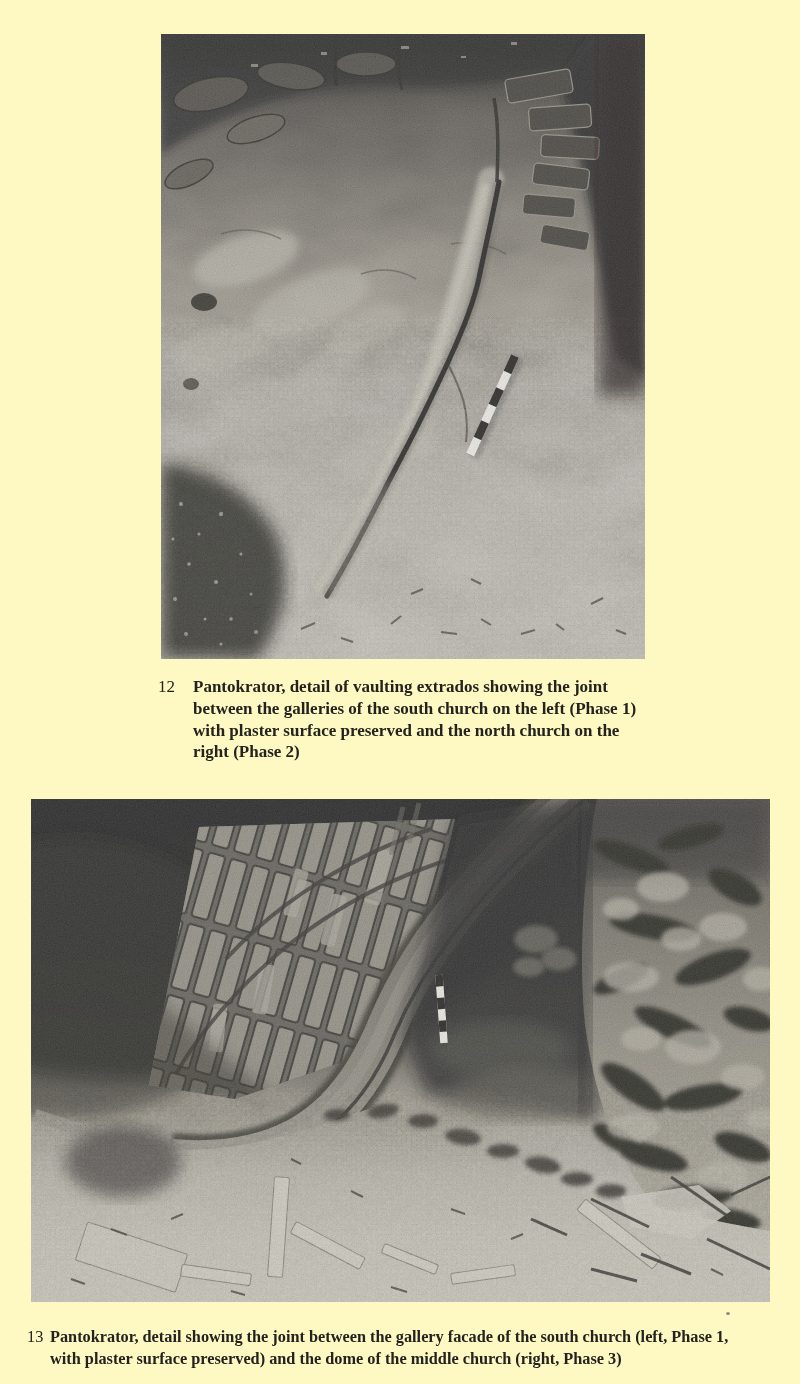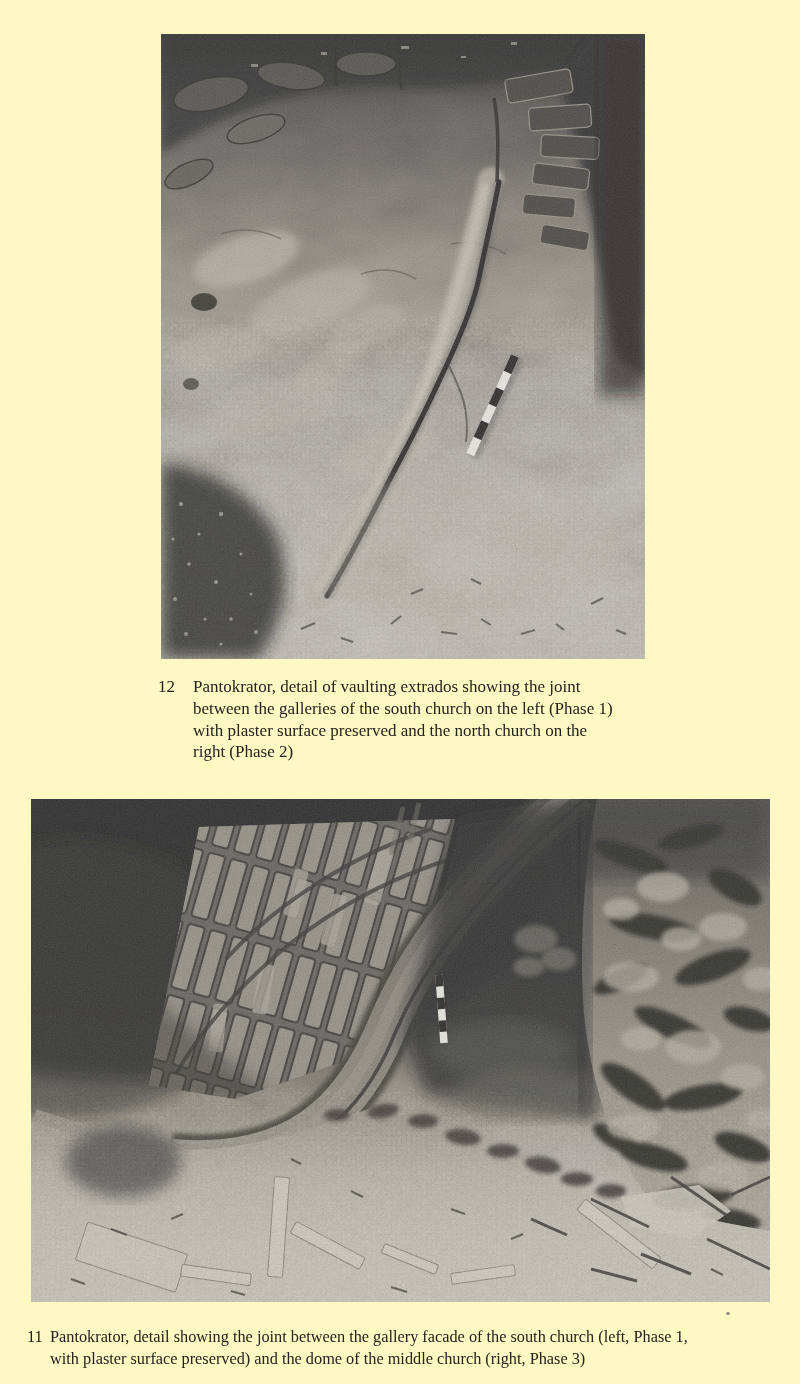--- a/index.html
+++ b/index.html
@@ -23,21 +23,21 @@
   .photo svg{display:block;}
   .photo12{left:161px;top:34px;width:484px;height:625px;}
   .photo13{left:31px;top:799px;width:739px;height:503px;}
   .caption{
     position:absolute;
     color:#23221e;
   }
   .caption12{left:158px;top:676px;width:520px;font-size:17px;line-height:21.8px;}
   .caption13{left:27px;top:1326px;width:760px;font-size:16.3px;line-height:21.5px;}
   .fig-num{position:absolute;left:0;top:0;}
-  .fig-text{display:block;white-space:pre;}
+  .fig-text{display:block;white-space:pre;font-weight:bold;}
   .caption12 .fig-text{margin-left:35px;}
   .caption13 .fig-text{margin-left:23px;}
   .scan-dot{
     position:absolute;left:726px;top:1312px;width:4px;height:3px;
     background:#8e8c84;border-radius:50%;
   }
 </style>
 </head>
 <body>
 
@@ -391,20 +391,20 @@
               <path d="M40,480 l14,5"></path>
             <path d="M680,470 l12,6"></path>
           </g>
           <rect x="0" y="300" width="739" height="203" filter="url(#p2speckle)" opacity="0.3" style="mix-blend-mode:overlay"></rect>
         </g>
 
         <rect width="739" height="503" filter="url(#p2grain)" opacity="0.5"></rect>
       </svg>
     </div>
     <figcaption class="caption caption13">
-      <span class="fig-num">11</span>
+      <span class="fig-num">13</span>
       <span class="fig-text">Pantokrator, detail showing the joint between the gallery facade of the south church (left, Phase 1,
 with plaster surface preserved) and the dome of the middle church (right, Phase 3)</span>
     </figcaption>
   </figure>
 
   <span class="scan-dot"></span>
 </div>
 
 </body></html>

